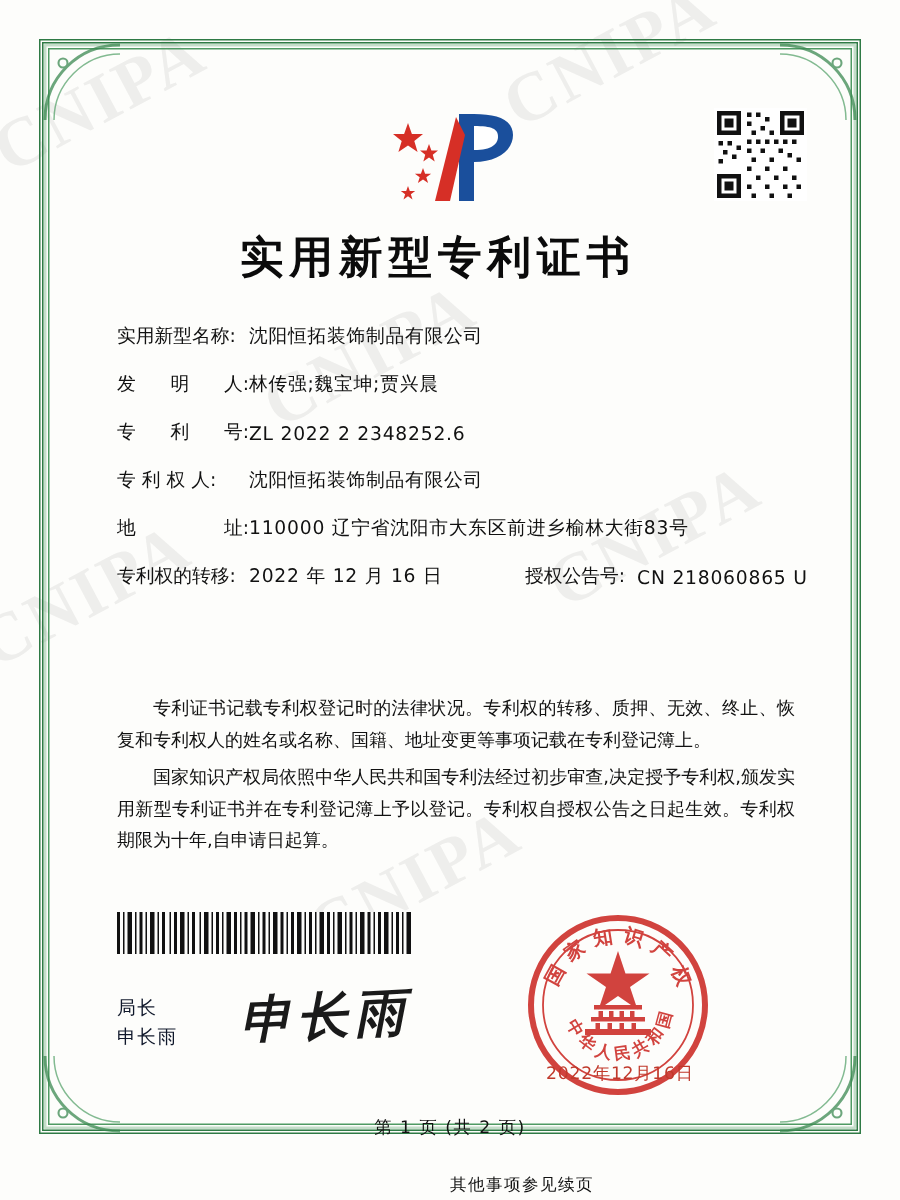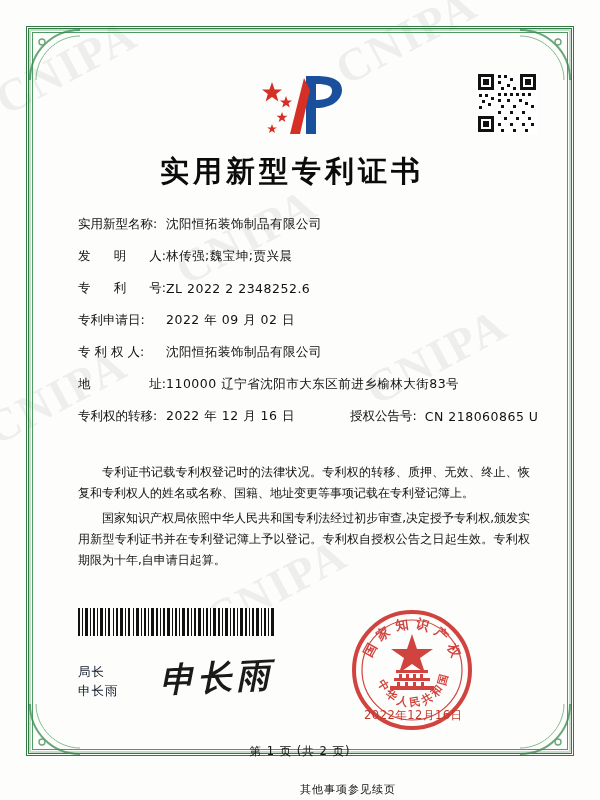--- a/index.html
+++ b/index.html
@@ -364,24 +364,20 @@
 
     <div class="field-row">
       <div class="field-label spread">
         <span>专</span>
         <span>利</span>
         <span>号:</span>
       </div>
       <div class="field-value">ZL 2022 2 2348252.6</div>
     </div>
 
-    <div class="field-row">
-      <div class="field-label">专利申请日:</div>
-      <div class="field-value">2022 年 09 月 02 日</div>
-    </div>
 
     <div class="field-row">
       <div class="field-label">专 利 权 人:</div>
       <div class="field-value">沈阳恒拓装饰制品有限公司</div>
     </div>
 
     <div class="field-row">
       <div class="field-label spread">
         <span>地</span>
         <span>址:</span>

